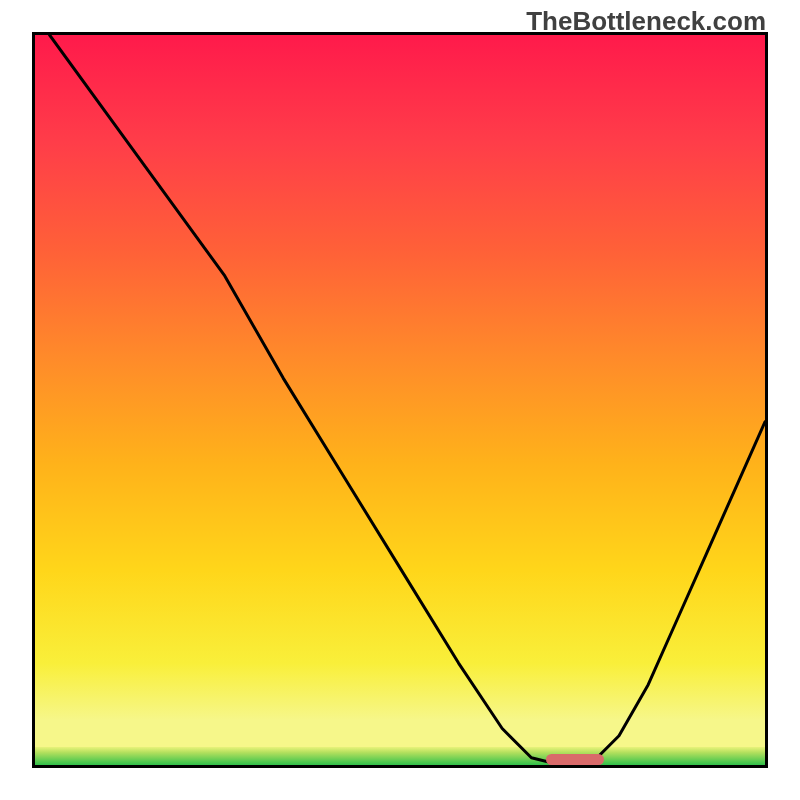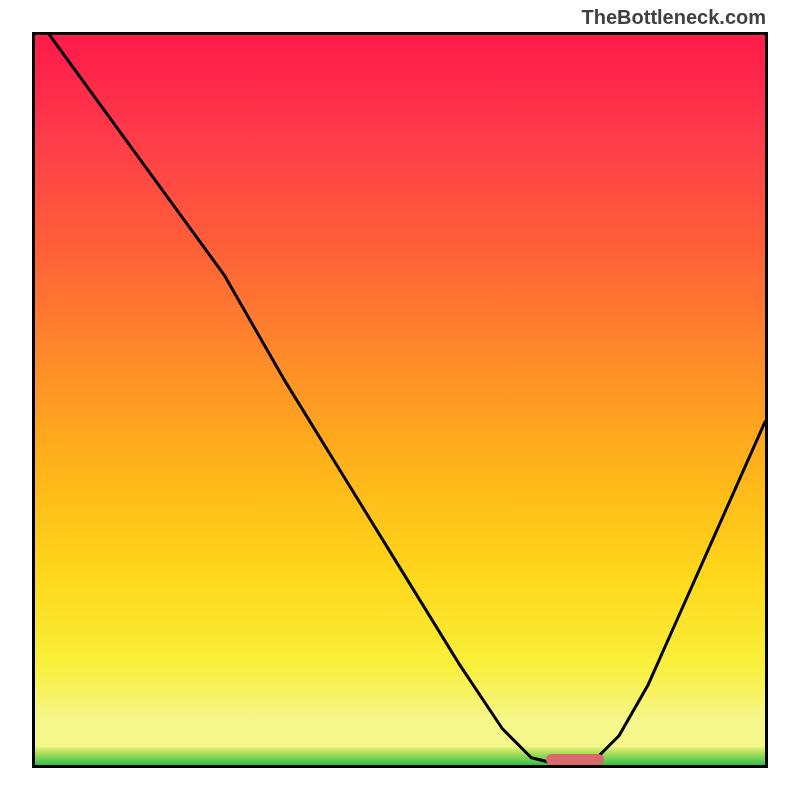--- a/index.html
+++ b/index.html
@@ -41,21 +41,21 @@
     background: linear-gradient(to bottom,
       #e8f37a 0%,
       #b4e05e 30%,
       #30c04a 100%);
   }
   .attribution {
     position: absolute;
     top: 6px;
     right: 34px;
     font-family: Arial, Helvetica, sans-serif;
-    font-size: 20px;
+    font-size: 26px;
     font-weight: bold;
     color: #404040;
   }
   svg.overlay {
     position: absolute;
     left: 0;
     top: 0;
     width: 730px;
     height: 730px;
   }

